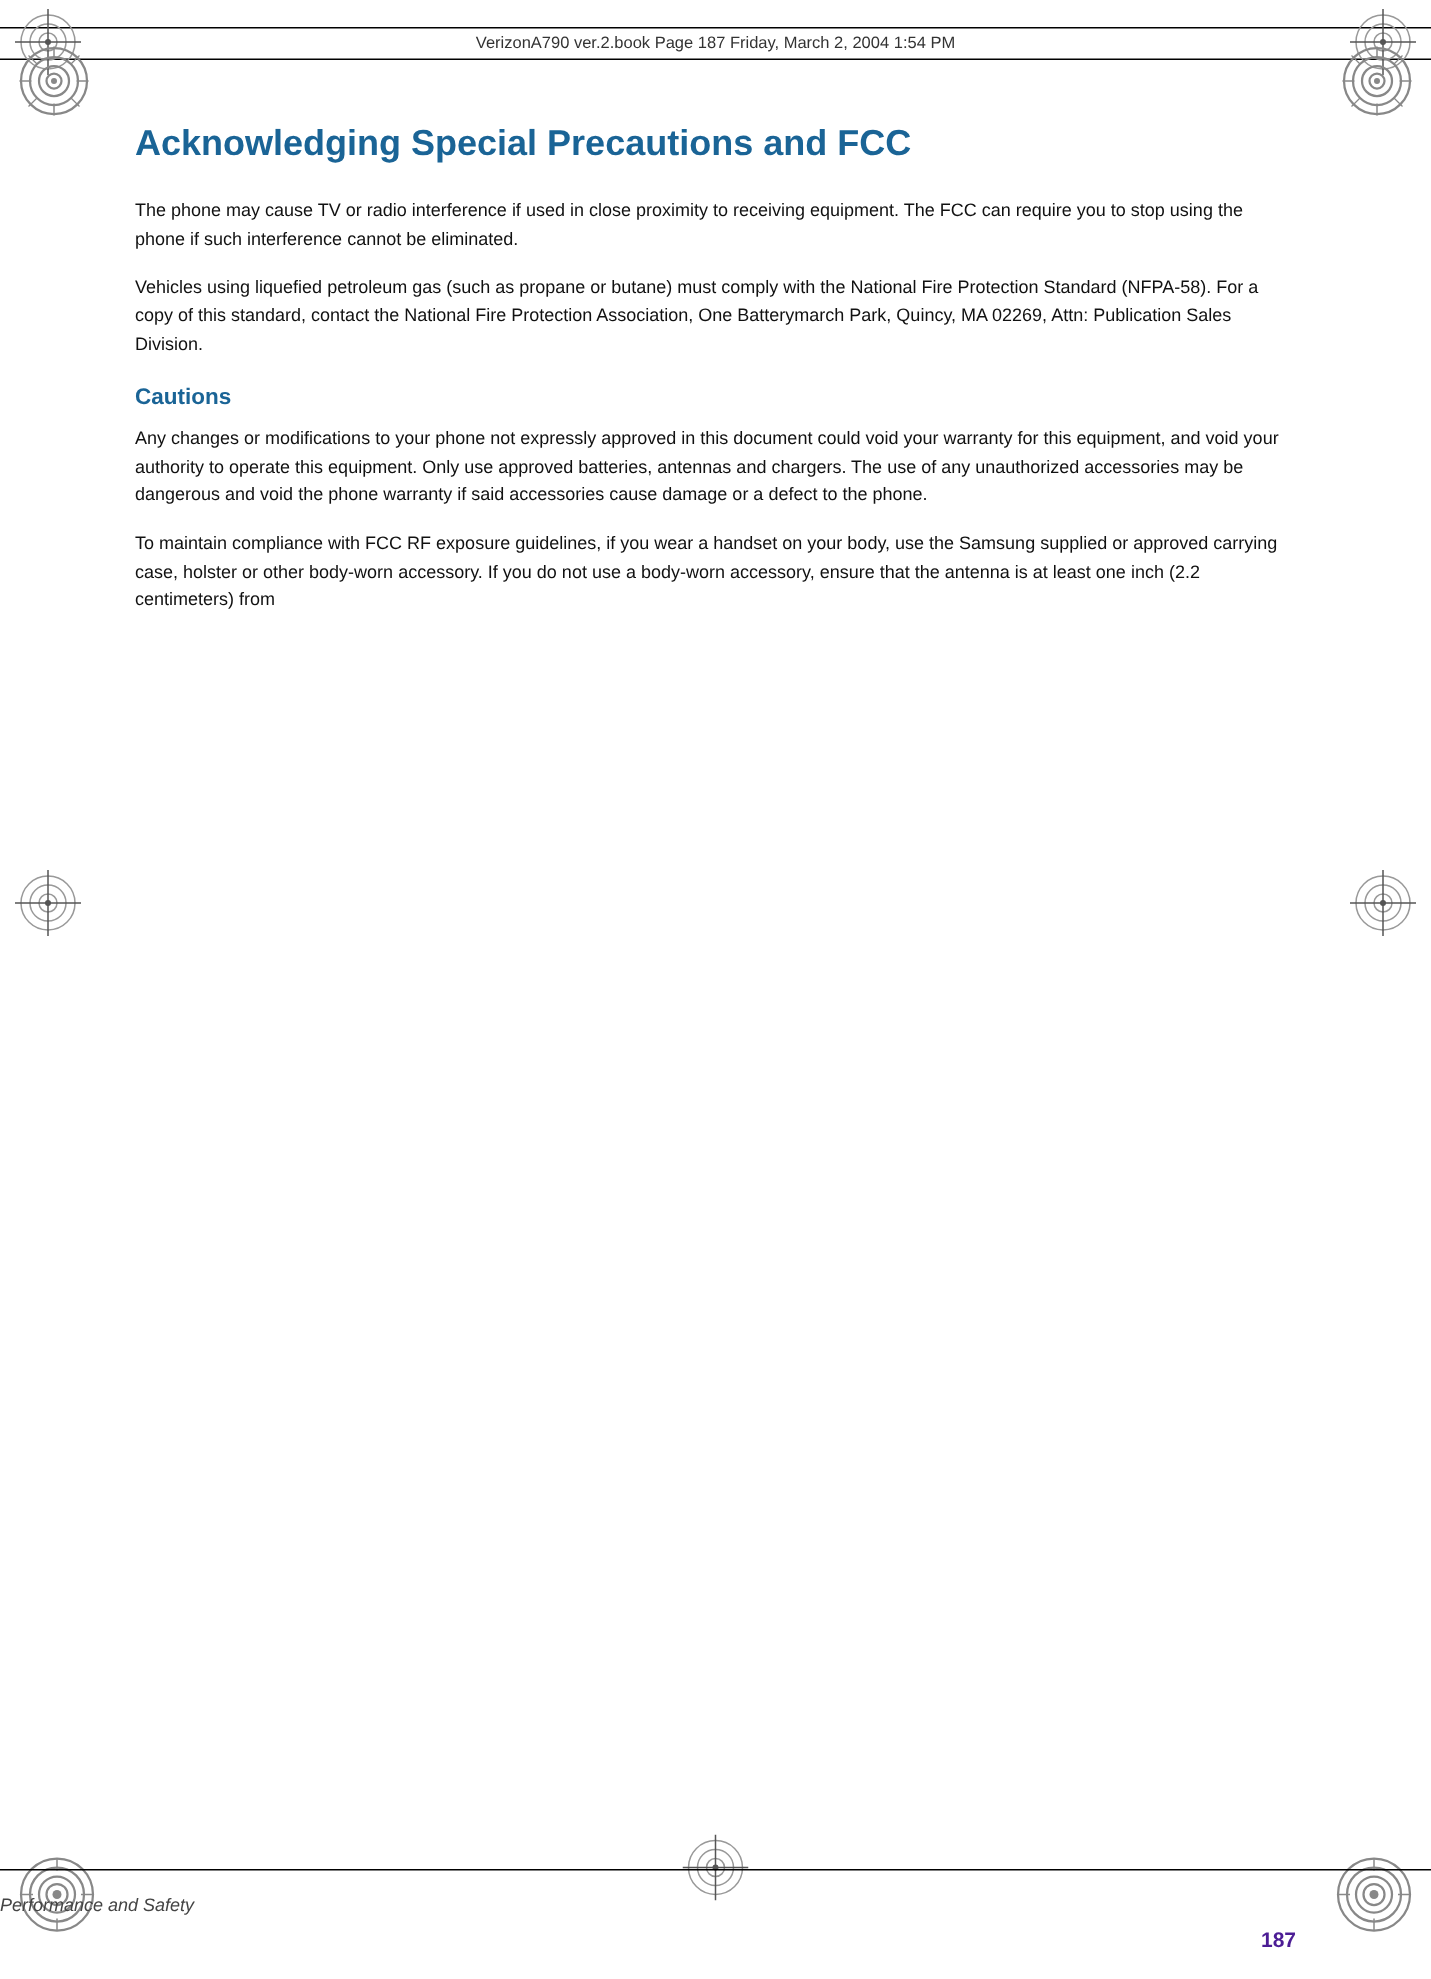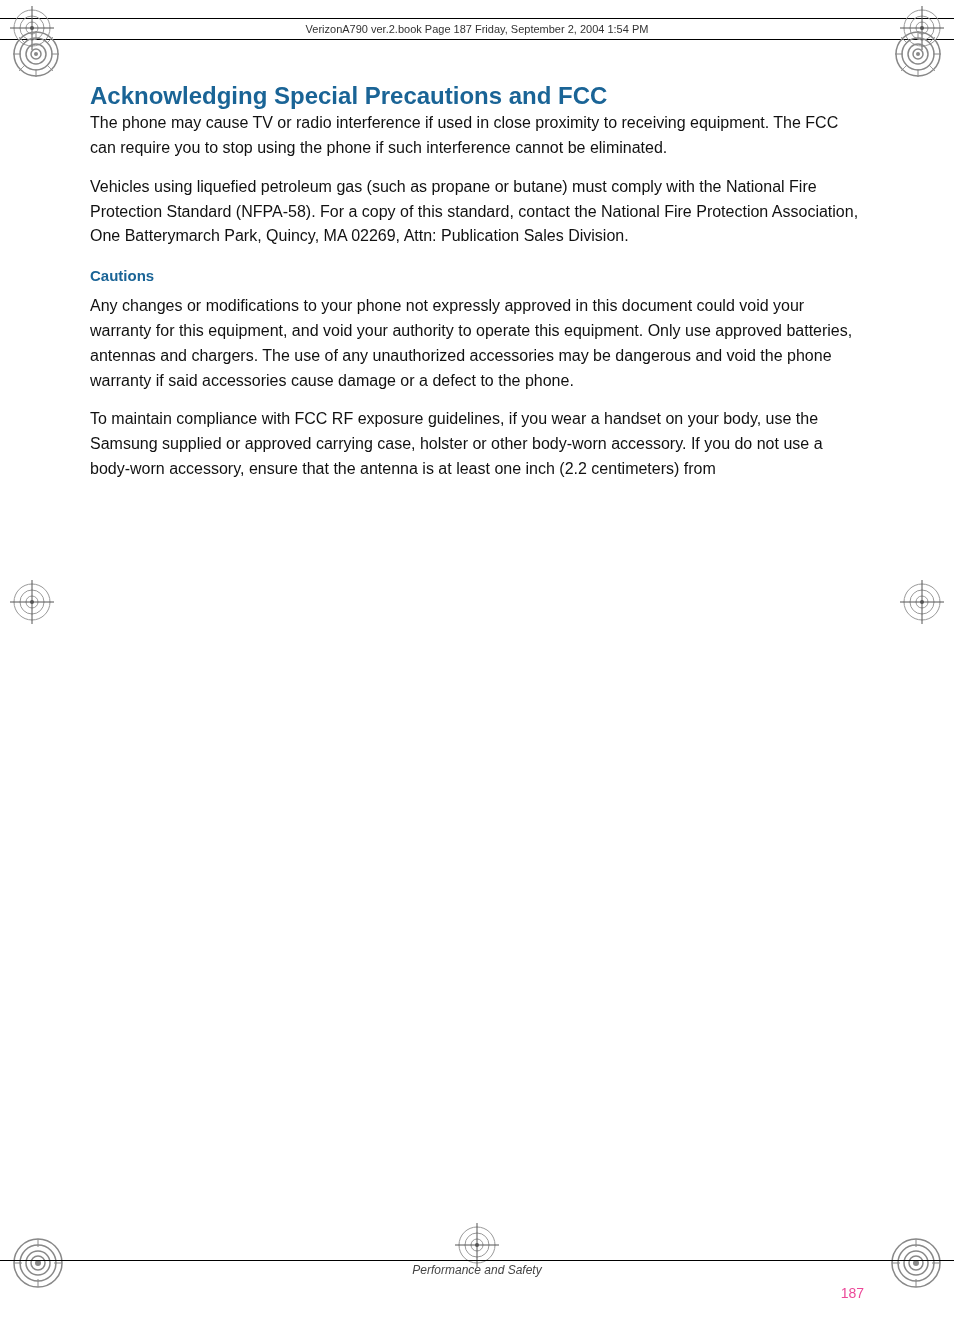--- a/index.html
+++ b/index.html
@@ -67,73 +67,74 @@
       top: 80px;
       left: 90px;
       right: 90px;
       bottom: 110px;
     }
 
     .page-title {
       font-size: 24px;
       font-weight: bold;
       color: #1a6496;
+      margin-bottom: 20px;
       line-height: 1.3;
     }
 
     .section-heading {
       font-size: 15px;
       font-weight: bold;
       color: #1a6496;
       margin-bottom: 10px;
       margin-top: 18px;
     }
 
     .body-text {
-      font-size: 16px;
+      font-size: 12px;
       color: #111;
       line-height: 1.55;
       margin-bottom: 14px;
     }
 
     
     .footer {
       position: absolute;
       bottom: 42px;
       left: 0;
       right: 0;
       display: flex;
       align-items: center;
-      justify-content: center;
+      justify-content: flex-start;
       border-top: 1.5px solid #000;
-      padding-top: 2px;
+      padding-top: 16px;
     }
 
     .footer-center {
       font-size: 12px;
       font-style: italic;
       color: #444;
     }
 
     .footer-right {
       position: absolute;
       right: 90px;
       font-size: 14px;
-      font-weight: normal;
-      color: #ec4899;
+      font-weight: bold;
+      color: #4c1d95;
       margin-top: 46px;
     }
   </style>
 </head>
 <body>
 
 <div class="page">
 
   <div class="header-bar">
-    <span class="header-text">VerizonA790 ver.2.book  Page 187  Friday, September 2, 2004  1:54 PM</span>
+    <span class="header-text">VerizonA790 ver.2.book  Page 187  Friday, March 2, 2004  1:54 PM</span>
   </div>
 
   <div class="reg-mark reg-top-left">
     <svg viewBox="0 0 44 44" xmlns="http://www.w3.org/2000/svg">
       <circle cx="22" cy="22" r="18" fill="none" stroke="#999" stroke-width="1"></circle>
       <circle cx="22" cy="22" r="12" fill="none" stroke="#999" stroke-width="1"></circle>
       <circle cx="22" cy="22" r="6" fill="none" stroke="#999" stroke-width="1"></circle>
       <line x1="22" y1="0" x2="22" y2="44" stroke="#555" stroke-width="1"></line>
       <line x1="0" y1="22" x2="44" y2="22" stroke="#555" stroke-width="1"></line>
       <circle cx="22" cy="22" r="2" fill="#555"></circle>

